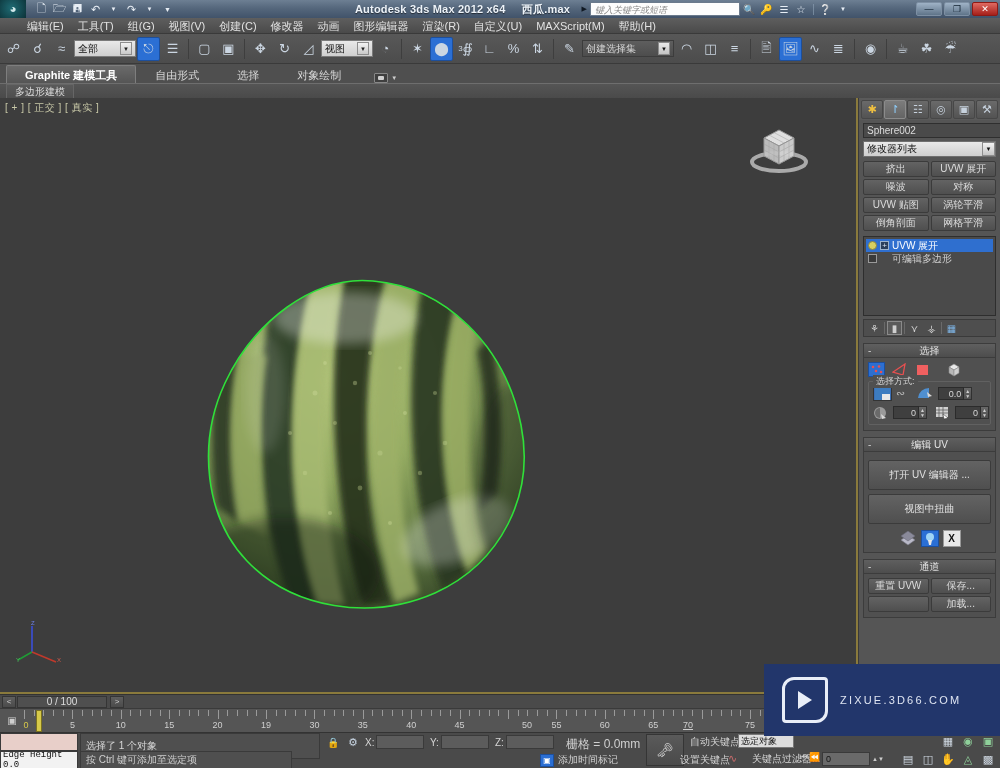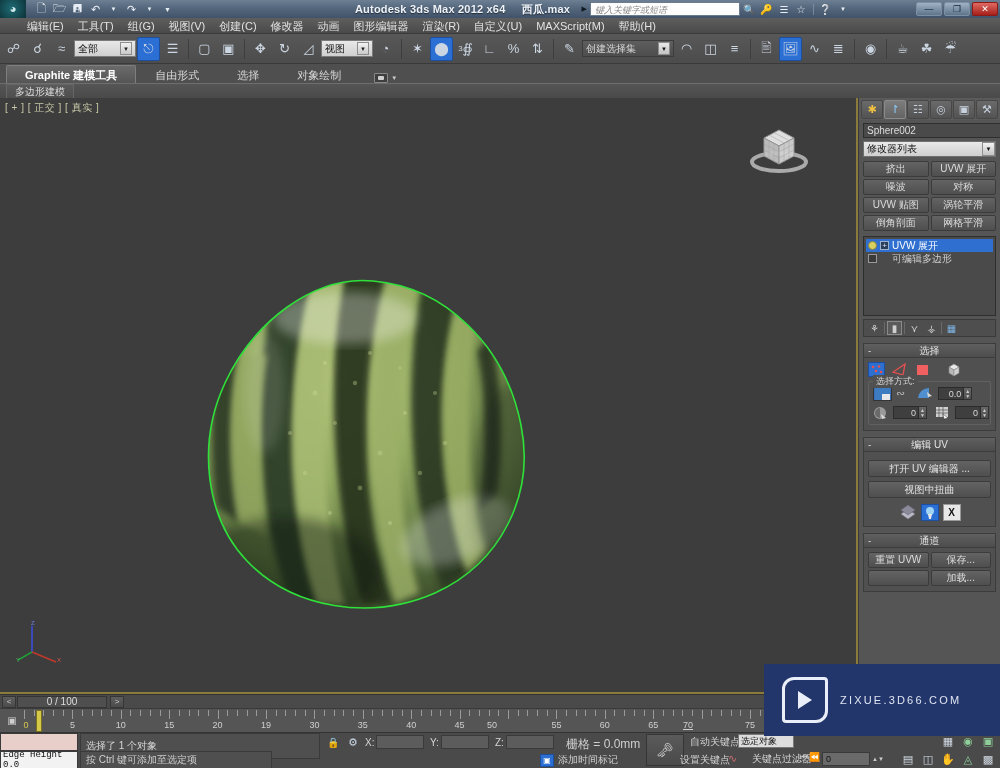--- a/index.html
+++ b/index.html
@@ -204,21 +204,21 @@
   .mini-btn.blue{background:#3b6fb5;}
   .spin{display:flex;align-items:center;}
   .spin input{width:26px;height:13px;background:#3f3f3f;border:1px solid #2b2b2b;
     color:#d8d8d8;font-size:9px;text-align:right;padding-right:2px;font-family:inherit;}
   .spin .ar{width:8px;height:13px;background:linear-gradient(180deg,#686868,#505050);
     border:1px solid #313131;border-left:none;display:flex;flex-direction:column;
     align-items:center;justify-content:center;font-size:5px;color:#d0d0d0;line-height:5px;}
   .lines{display:flex;flex-direction:column;gap:3px;margin-left:auto;}
   .lines i{display:block;width:24px;height:2px;background:#cfcfcf;}
   .wide-btn{
-    height:17px;margin-top:4px;background:linear-gradient(180deg,#636363,#4f4f4f);
+    height:30px;margin-top:4px;background:linear-gradient(180deg,#636363,#4f4f4f);
     border:1px solid #3b3b3b;border-radius:2px;display:flex;align-items:center;
     justify-content:center;font-size:10px;color:#e0e0e0;
   }
   .uv-icons{display:flex;align-items:center;justify-content:center;gap:4px;margin-top:6px;}
   .uv-ic{width:18px;height:17px;border:1px solid #3a3a3a;background:#4b4b4b;
     display:flex;align-items:center;justify-content:center;font-size:10px;color:#d7d7d7;}
   .uv-ic.on{background:#2b6fd4;border-color:#1d4f9c;}
   .uv-ic.white{background:#e8e8e8;color:#111;border-color:#999;font-weight:bold;}
   .ch-grid{display:grid;grid-template-columns:1fr 1fr;gap:2px;}
 
@@ -257,21 +257,21 @@
     position:absolute;left:0;top:18px;width:78px;height:18px;background:#f2f2f2;
     border:1px solid #3a3a3a;font-family:"Liberation Mono","DejaVu Sans Mono",monospace;
     font-size:9px;color:#111;display:flex;align-items:center;padding-left:2px;overflow:hidden;
   }
   .st-prompt{
     position:absolute;left:80px;top:0;width:240px;height:26px;
     background:#4f4f4f;border:1px solid #3a3a3a;display:flex;align-items:center;
     padding-left:5px;font-size:10px;color:#d8d8d8;
   }
   .st-prompt2{
-    position:absolute;left:80px;top:18px;width:192px;height:18px;
+    position:absolute;left:80px;top:18px;width:212px;height:18px;
     background:#4f4f4f;border:1px solid #3a3a3a;display:flex;align-items:center;
     padding-left:5px;font-size:10px;color:#cfcfcf;
   }
   .st-lock{position:absolute;left:327px;top:2px;width:14px;height:14px;
     display:flex;align-items:center;justify-content:center;font-size:10px;color:#d8c24a;}
   .st-sel{position:absolute;left:346px;top:2px;width:14px;height:14px;
     display:flex;align-items:center;justify-content:center;font-size:11px;color:#c9d6e4;}
   .coord{position:absolute;top:2px;display:flex;align-items:center;gap:2px;font-size:10px;color:#d5d5d5;}
   .coord input{width:48px;height:14px;background:#5c5c5c;border:1px solid #3a3a3a;
     color:#e0e0e0;font-size:9px;padding:0 3px;font-family:inherit;}
@@ -862,21 +862,21 @@
         <div class="tickmark" style="left: 968px; height: 9px;"></div>
         <div class="ticklbl" style="left: 48.4px;">5</div>
         <div class="ticklbl" style="left: 96.8px;">10</div>
         <div class="ticklbl" style="left: 145.2px;">15</div>
         <div class="ticklbl" style="left: 193.6px;">20</div>
         <div class="ticklbl" style="left: 242px;">19</div>
         <div class="ticklbl" style="left: 290.4px;">30</div>
         <div class="ticklbl" style="left: 338.8px;">35</div>
         <div class="ticklbl" style="left: 387.2px;">40</div>
         <div class="ticklbl" style="left: 435.6px;">45</div>
-        <div class="ticklbl" style="left: 468px;">50</div>
+        <div class="ticklbl" style="left: 503px;">50</div>
         <div class="ticklbl" style="left: 532.4px;">55</div>
         <div class="ticklbl" style="left: 580.8px;">60</div>
         <div class="ticklbl" style="left: 629.2px;">65</div>
         <div class="ticklbl" style="left: 664px; text-decoration: underline;">70</div>
         <div class="ticklbl" style="left: 726px;">75</div>
         <div class="ticklbl" style="left: 774.4px;">80</div>
         <div class="ticklbl" style="left: 822.8px;">85</div>
         <div class="ticklbl" style="left: 871.2px;">90</div>
         <div class="ticklbl" style="left: 919.6px;">95</div>
         <div class="ticklbl" style="left: 2px; color: rgb(216, 201, 74);">0</div>

